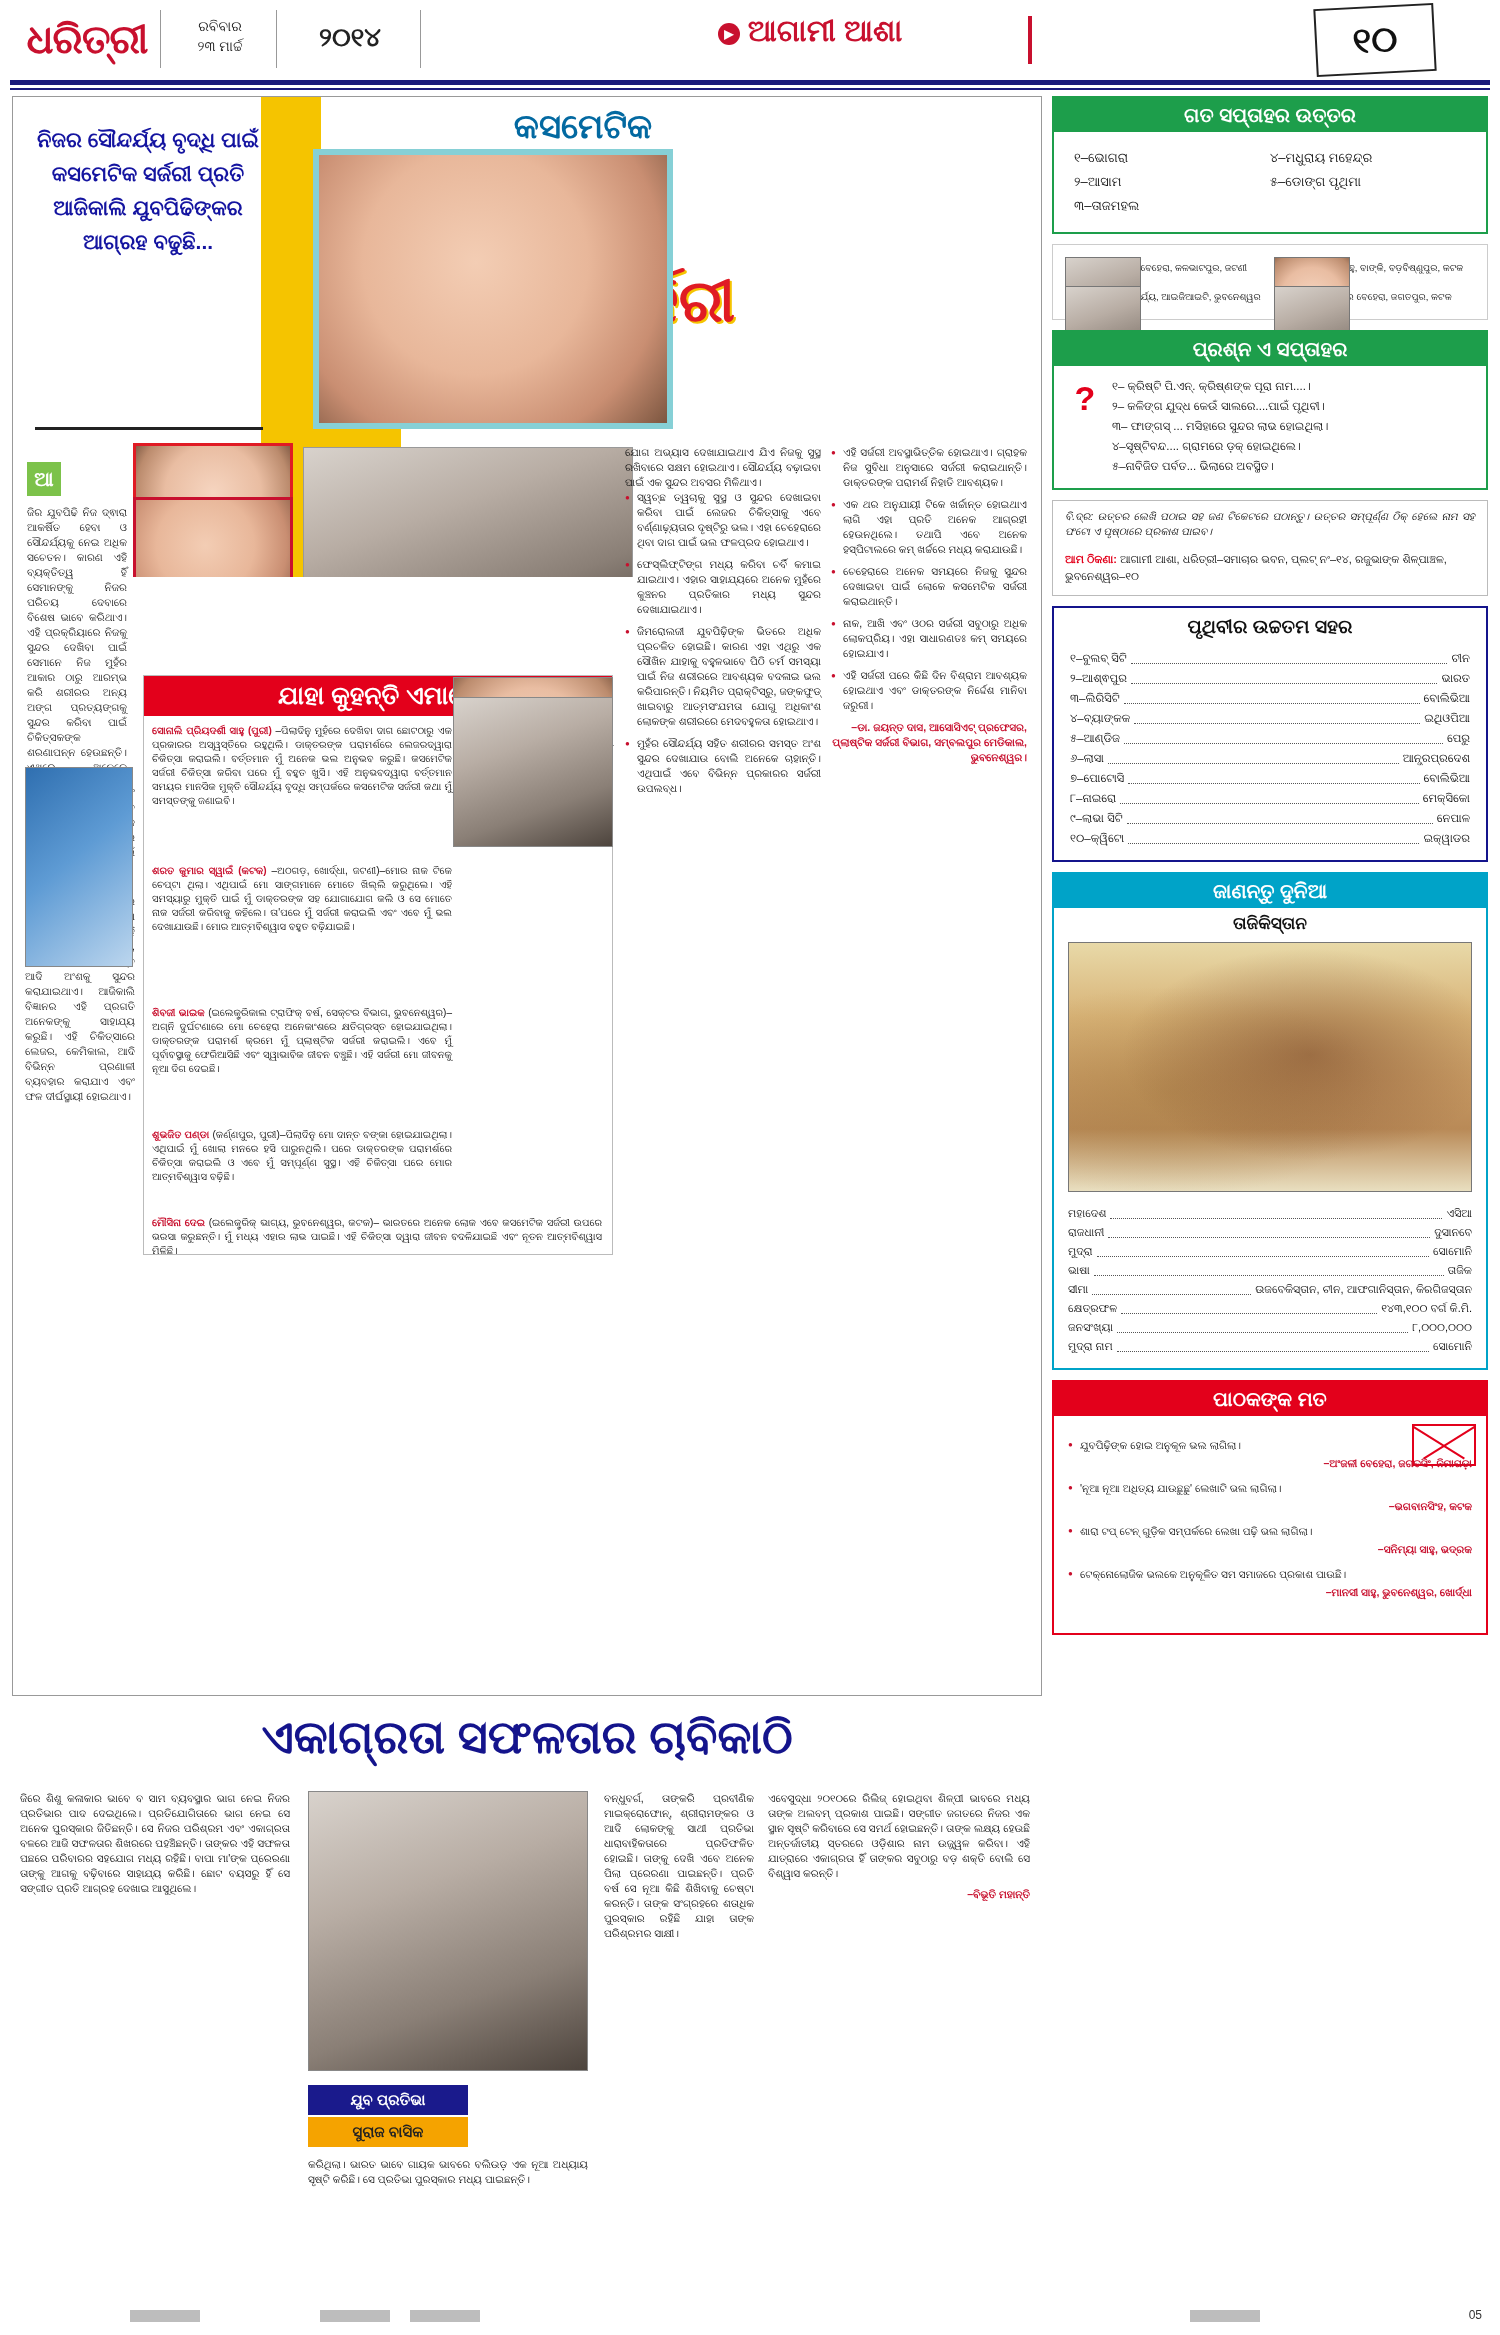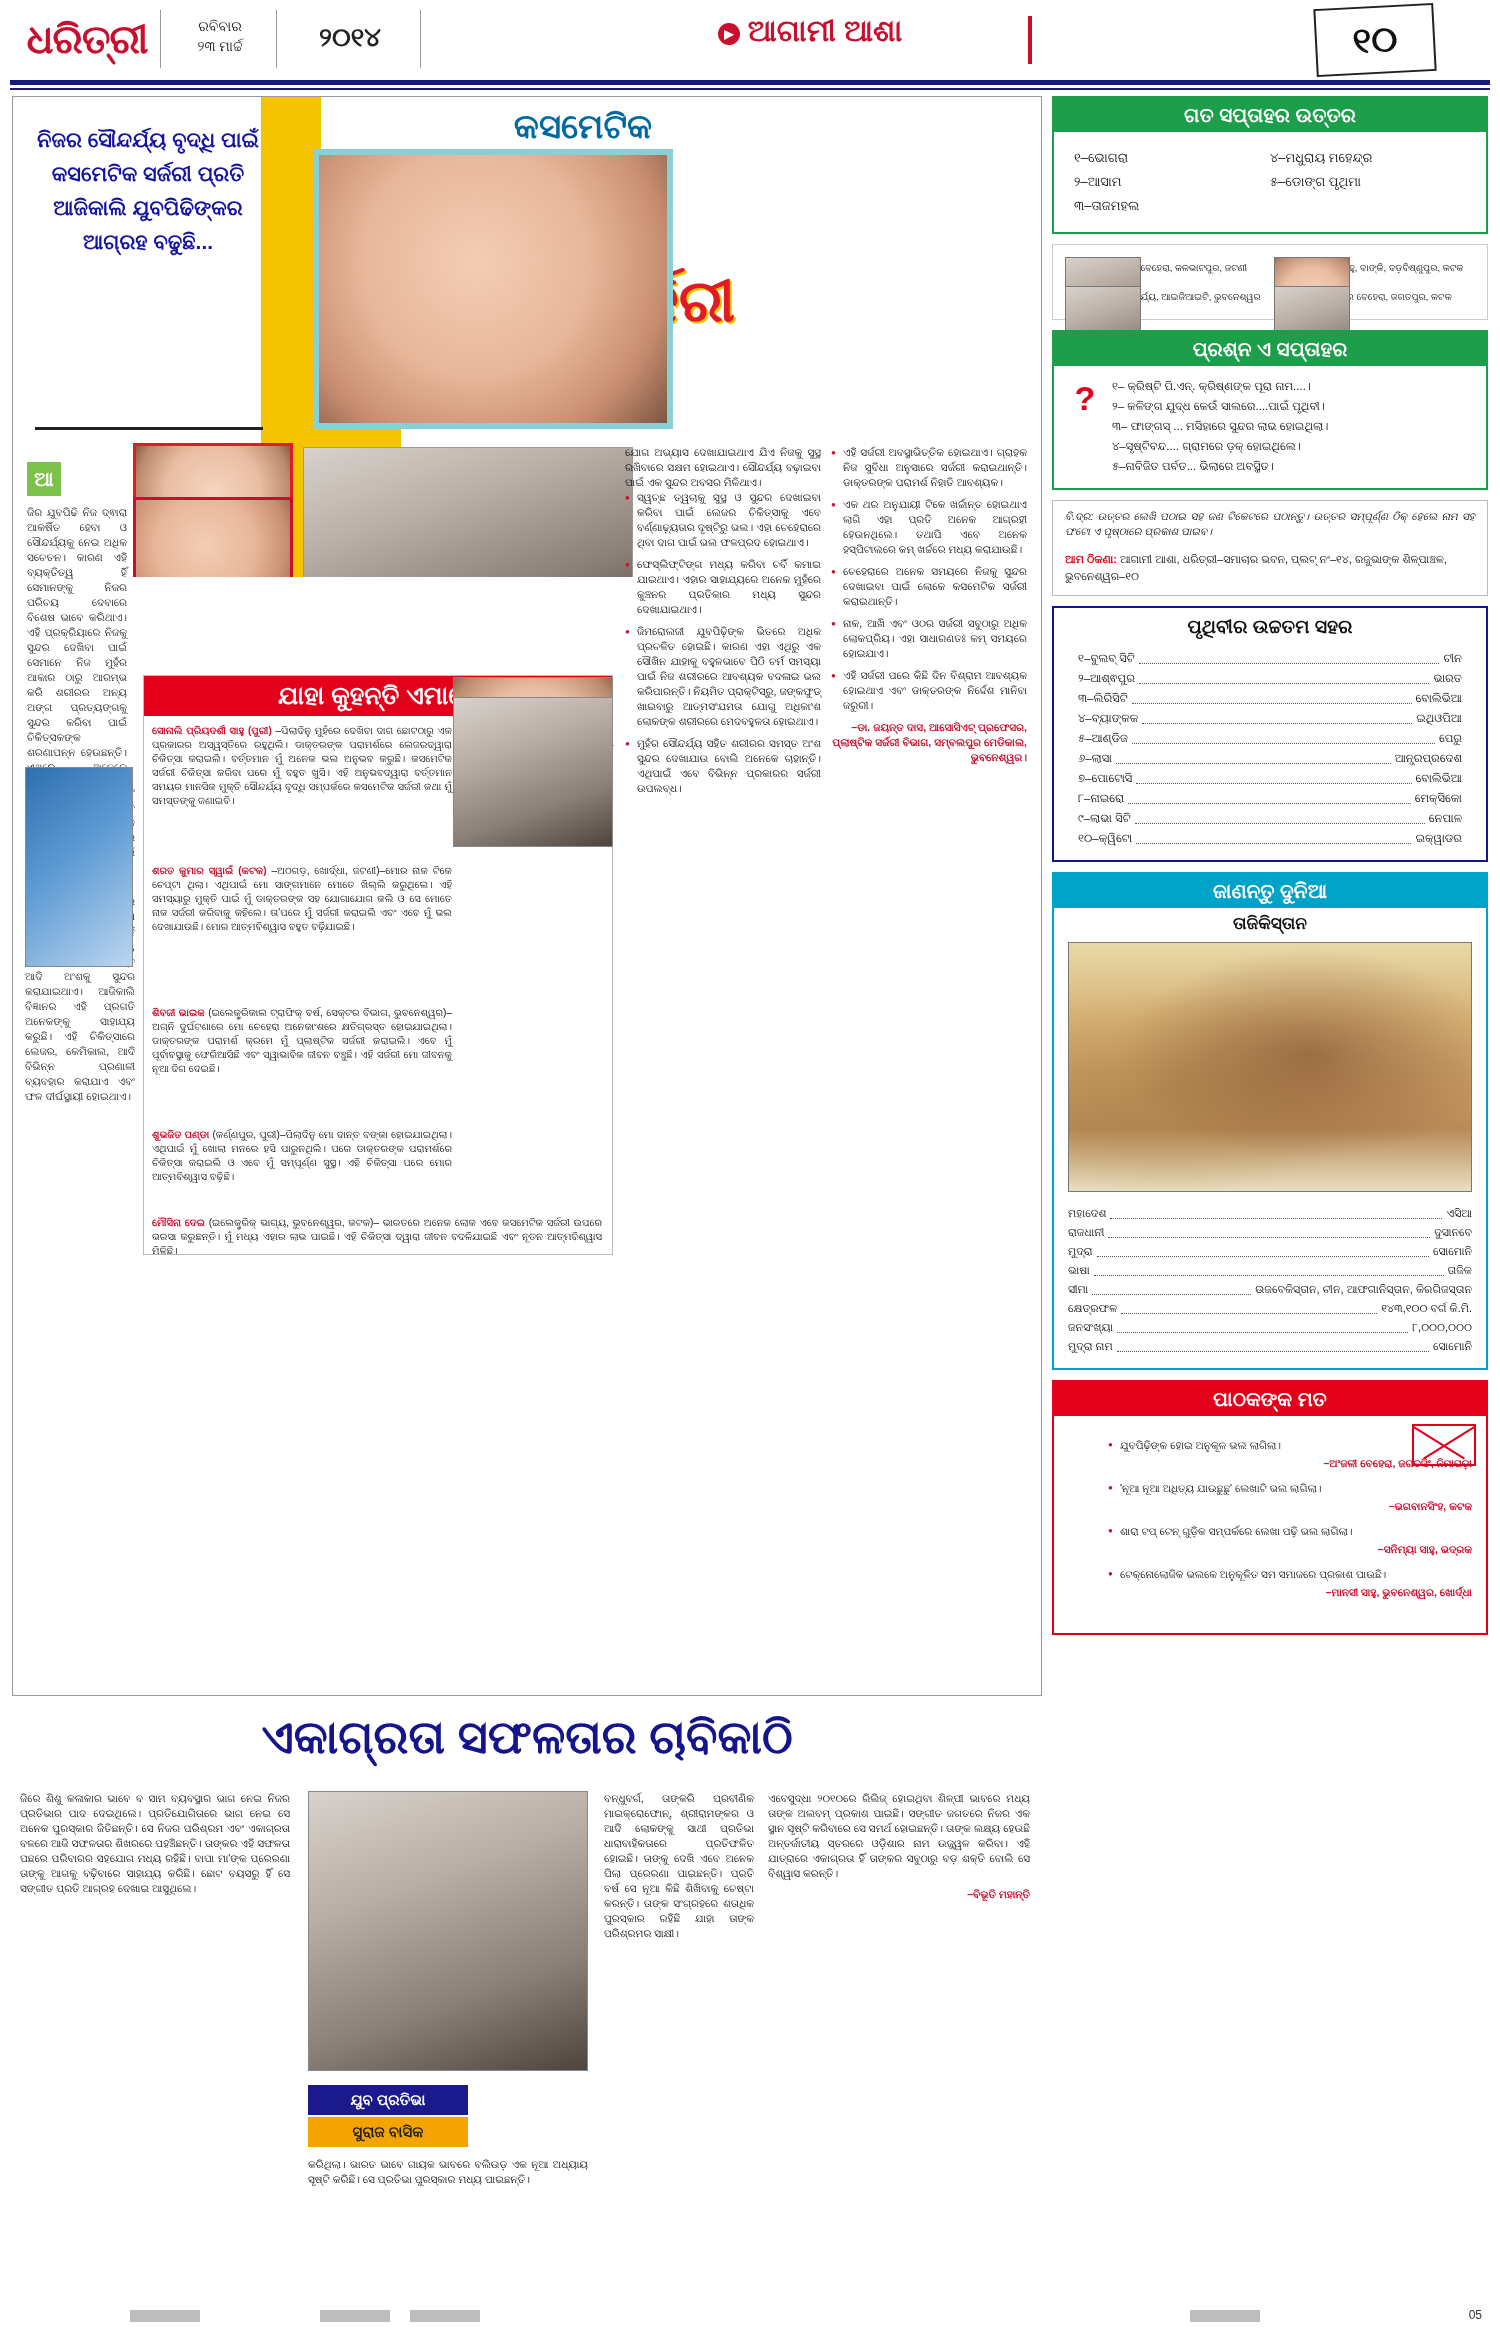--- a/index.html
+++ b/index.html
@@ -196,41 +196,41 @@
   .qlist { padding:10px 14px 12px 58px; font-size:11.5px; line-height:20px; position:relative; }
   .qmark {
     position:absolute; left:14px; top:22px; width:34px; height:34px;
     color:#e3001b; font-size:34px; font-weight:bold; text-align:center;
   }
   .note-box { font-size:10.5px; line-height:15px; padding:8px 12px; text-align:justify;font-style:italic; }
   .addr-box { font-size:11px; line-height:17px; padding:4px 12px 10px; }
   .addr-tag { color:#e3001b; font-weight:bold; }
 
   .tentxt { text-align:center; font-size:19px; font-weight:bold; padding:8px 0 4px; color:#111; }
-  .ten-list { padding:6px 24px 12px; font-size:11.5px; line-height:20px; }
+  .ten-list { padding:6px 16px 12px; font-size:11.5px; line-height:20px; }
   .ten-row { display:flex; justify-content:space-between; }
   .ten-row .dots { flex:1; border-bottom:1px dotted #555; margin:0 4px 4px; }
 
   .world-sub { text-align:center; font-size:17px; font-weight:bold; padding:6px 0 2px; }
   .mapimg {
     margin:6px auto 8px; width:404px; height:250px;
     border:1px solid #777;
     background:linear-gradient(180deg,#e8d9a8 0%, #d8b377 30%, #c79a63 55%, #b98a57 75%, #e9dfc0 100%);
     position:relative; overflow:hidden;
   }
   .mapimg:after {
     content:""; position:absolute; inset:0;
     background:
       radial-gradient(ellipse at 60% 45%, rgba(120,70,40,.55) 0%, rgba(120,70,40,0) 55%),
       radial-gradient(ellipse at 25% 60%, rgba(160,120,60,.4) 0%, rgba(160,120,60,0) 50%);
   }
   .facts { padding:4px 14px 12px; font-size:11px; line-height:19px; }
   .facts .ten-row .dots { border-bottom:1px dotted #555; }
 
-  .letters { padding:10px 14px 14px; font-size:10.5px; line-height:16px;margin-left:40px; }
+  .letters { padding:10px 14px 14px; font-size:10.5px; line-height:16px; }
   .letters li { list-style:none; position:relative; padding-left:12px; margin-bottom:9px; text-align:justify; }
   .letters li:before { content:"●"; position:absolute; left:0; top:0; font-size:8px; color:#c8102e; }
   .letters .sign { display:block; text-align:right; color:#c8102e; font-weight:bold; margin-top:2px; }
   .env {
     position:absolute; right:10px; top:42px; width:64px; height:42px;
     border:2px solid #e3001b; background:#fff;
   }
   .env:before, .env:after {
     content:""; position:absolute; left:0; top:0; width:60px; height:38px;
   }

